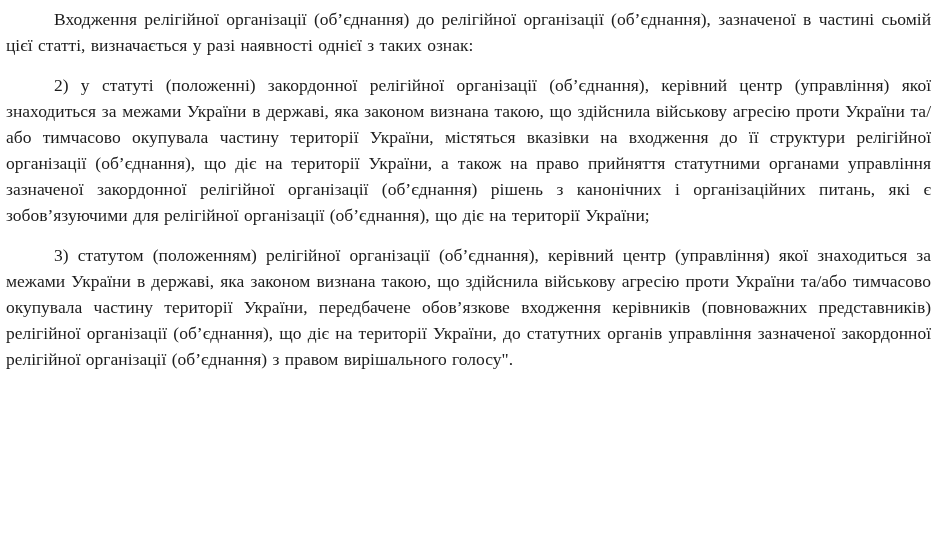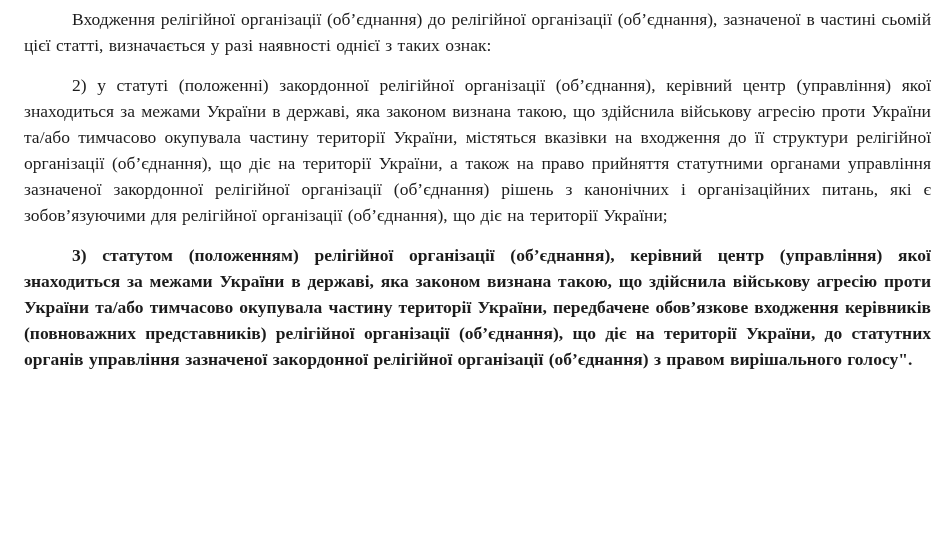--- a/index.html
+++ b/index.html
@@ -9,36 +9,35 @@
   }
   body {
     width: 947px;
     height: 554px;
     overflow: hidden;
   }
   .doc-page {
     box-sizing: border-box;
     width: 947px;
     height: 554px;
-    padding: 6px 16px 4px 24px;
+    padding: 6px 16px 4px 6px;
     background: #ffffff;
     font-family: "Liberation Serif", "DejaVu Serif", serif;
     font-size: 17.5px;
     line-height: 26px;
     color: #1c1c1c;
   }
   .doc-page p {
     margin: 0 0 14px 0;
     text-align: justify;
     text-indent: 48px;
     word-spacing: 1px;
   }
   .doc-page p:last-child {
     margin-bottom: 0;
-    font-weight: bold;
   }
 </style>
 </head>
 <body>
 
 <div class="doc-page">
   <p>Входження релігійної організації (об’єднання) до релігійної організації (об’єднання), зазначеної в частині сьомій цієї статті, визначається у разі наявності однієї з таких ознак:</p>
   <p>2) у статуті (положенні) закордонної релігійної організації (об’єднання), керівний центр (управління) якої знаходиться за межами України в державі, яка законом визнана такою, що здійснила військову агресію проти України та/або тимчасово окупувала частину території України, містяться вказівки на входження до її структури релігійної організації (об’єднання), що діє на території України, а також на право прийняття статутними органами управління зазначеної закордонної релігійної організації (об’єднання) рішень з канонічних і організаційних питань, які є зобов’язуючими для релігійної організації (об’єднання), що діє на території України;</p>
   <p>3) статутом (положенням) релігійної організації (об’єднання), керівний центр (управління) якої знаходиться за межами України в державі, яка законом визнана такою, що здійснила військову агресію проти України та/або тимчасово окупувала частину території України, передбачене обов’язкове входження керівників (повноважних представників) релігійної організації (об’єднання), що діє на території України, до статутних органів управління зазначеної закордонної релігійної організації (об’єднання) з правом вирішального голосу".</p>
 </div>

